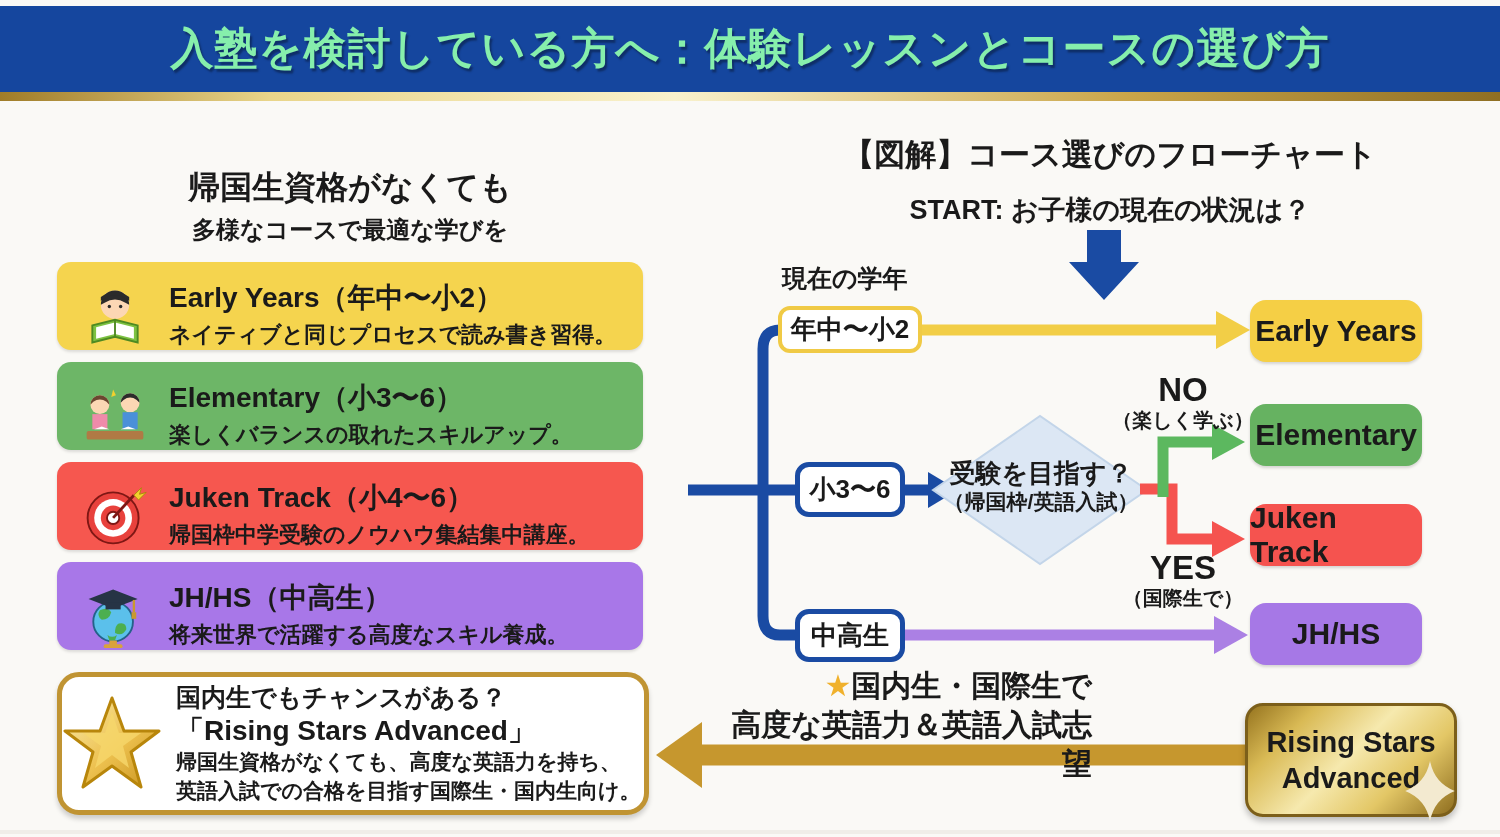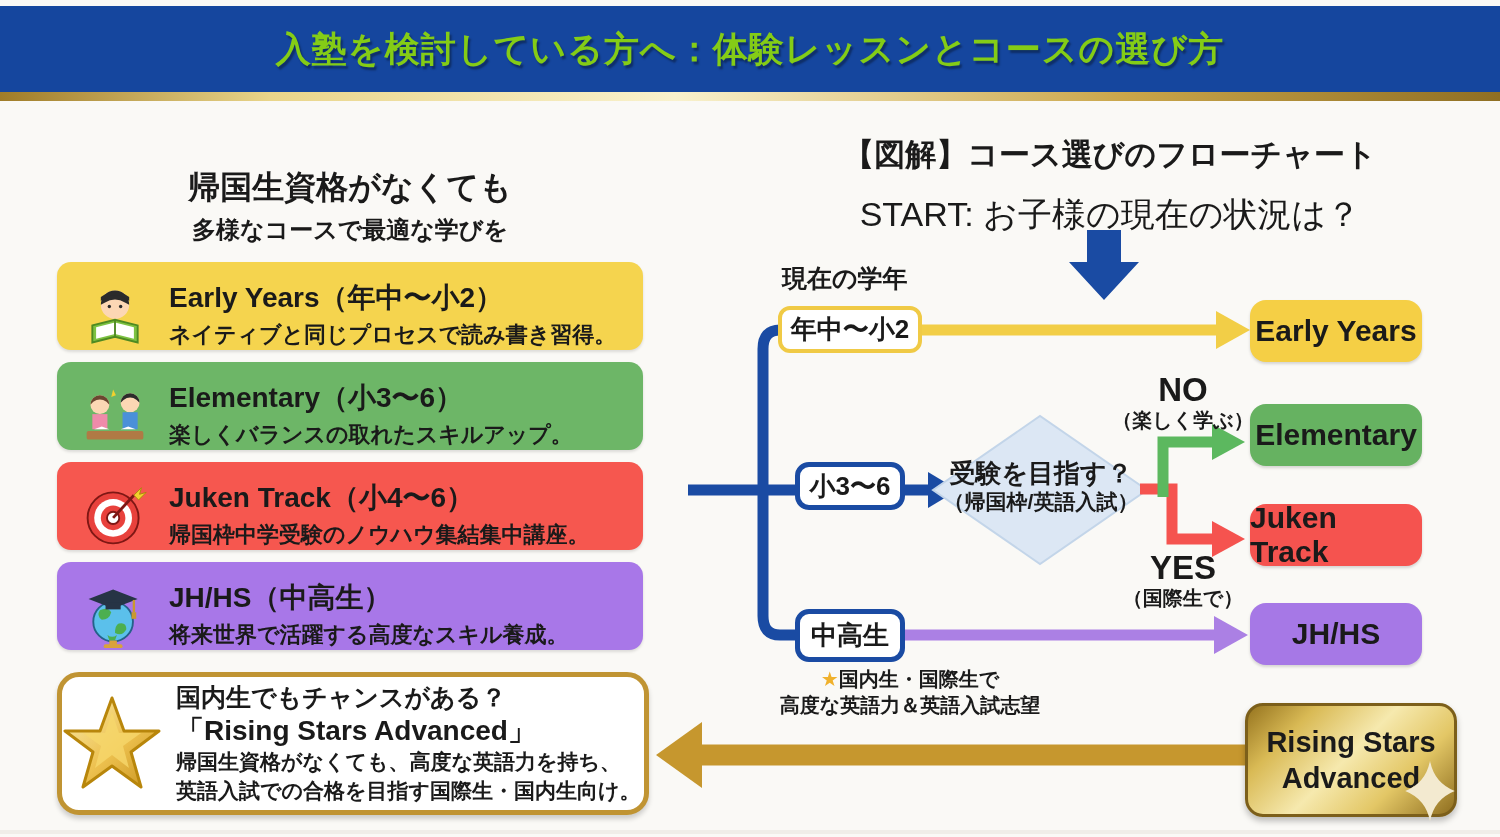--- a/index.html
+++ b/index.html
@@ -2,21 +2,21 @@
 <html><head>
 <meta charset="utf-8">
 <style>
   html,body{margin:0;padding:0;background:#faf9f6;}
   .canvas{position:relative;width:1500px;height:837px;background:#faf9f6;overflow:hidden;
           font-family:"Liberation Sans","DejaVu Sans",sans-serif;color:#1a1a1a;}
 
   
   .hdr{position:absolute;left:0;top:6px;width:100%;height:86px;background:#15469e;
        display:flex;align-items:center;justify-content:center;}
-  .hdr-title{font-size:35px;font-weight:bold;color:#84cc16;letter-spacing:1px;
+  .hdr-title{font-size:43px;font-weight:bold;color:#86efac;letter-spacing:1px;
              text-shadow:2px 3px 2px rgba(0,0,0,.35);white-space:nowrap;}
   .gold-strip{position:absolute;left:0;top:92px;width:100%;height:9px;
        background:linear-gradient(90deg,#a07c28,#e9d58a 18%,#f9f2cd 45%,#caa64a 75%,#8f6f23);}
   .bottom-edge{position:absolute;left:0;top:830px;width:100%;height:4px;background:#e7e3dc;opacity:.55;}
 
   
   .lt{position:absolute;left:40px;top:124px;width:620px;text-align:center;
       font-weight:bold;font-size:32px;line-height:1.32;}
   .lsub{position:absolute;left:40px;top:214px;width:620px;text-align:center;
       font-weight:bold;font-size:24px;}
@@ -42,27 +42,27 @@
   .gb-name{font-size:28px;font-weight:bold;}
   .gb-desc{font-size:21px;font-weight:bold;line-height:1.35;}
 
   
   .connectors{position:absolute;left:0;top:0;pointer-events:none;z-index:1;}
   .fnode,.ftext,.outcome,.adv-box{z-index:2;}
 
   .ft{position:absolute;left:770px;top:134px;width:680px;text-align:center;
       font-size:31px;font-weight:bold;}
   .fstart{position:absolute;left:770px;top:192px;width:680px;text-align:center;
-      font-size:34px;font-weight:normal;}
+      font-size:27px;font-weight:bold;}
   .grade{position:absolute;left:782px;top:262px;font-size:25px;font-weight:bold;}
 
   .fnode{position:absolute;background:#ffffff;display:flex;align-items:center;justify-content:center;
          font-weight:bold;box-sizing:border-box;}
   .n1{left:778px;top:306px;width:144px;height:47px;border:4px solid #f0ca45;border-radius:12px;font-size:26px;}
-  .n2{left:795px;top:462px;width:110px;height:48px;border:5px solid #1a4ba3;border-radius:14px;font-size:26px;}
+  .n2{left:795px;top:462px;width:110px;height:55px;border:5px solid #1a4ba3;border-radius:14px;font-size:26px;}
   .n3{left:795px;top:609px;width:110px;height:53px;border:5px solid #1a4ba3;border-radius:14px;font-size:26px;}
 
   .decision-text{position:absolute;left:935px;top:458px;width:212px;text-align:center;
       font-weight:bold;line-height:1.2;z-index:2;}
   .dq{font-size:26px;display:block;}
   .dc{font-size:21px;display:block;}
 
   .branch-label{position:absolute;width:170px;text-align:center;font-weight:bold;line-height:1.15;z-index:2;}
   .no-label{left:1098px;top:371px;}
   .yes-label{left:1098px;top:549px;}
@@ -70,22 +70,22 @@
   .bl-note{font-size:20px;display:block;}
 
   .outcome{position:absolute;left:1250px;width:172px;height:62px;border-radius:16px;
       display:flex;align-items:center;justify-content:center;font-size:30px;font-weight:bold;
       box-shadow:0 2px 3px rgba(0,0,0,.15);}
   .o1{top:300px;background:#f5cf45;}
   .o2{top:404px;background:#66b261;}
   .o3{top:504px;background:#f5534f;}
   .o4{top:603px;background:#a678e6;}
 
-  .adv-note{position:absolute;left:728px;top:666px;width:364px;text-align:center;
-      font-size:20px;font-weight:bold;line-height:1.3;z-index:2;}
+  .adv-note{position:absolute;left:728px;top:666px;width:364px;text-align:right;
+      font-size:30px;font-weight:bold;line-height:1.3;z-index:2;}
   .adv-star{color:#f0b12c;}
 
   .adv-box{position:absolute;left:1245px;top:703px;width:212px;height:114px;border-radius:18px;
       background:linear-gradient(135deg,#96741f 0%,#d9ba55 22%,#f6e9ae 48%,#e3c766 72%,#8f6e1f 100%);
       border:3px solid #7c5f1a;box-sizing:border-box;
       display:flex;flex-direction:column;align-items:center;justify-content:center;
       font-size:29px;font-weight:bold;line-height:1.25;box-shadow:0 4px 6px rgba(0,0,0,.25);}
   .adv-sparkle{position:absolute;right:-4px;bottom:-10px;width:56px;height:66px;}
 </style>
 </head>

